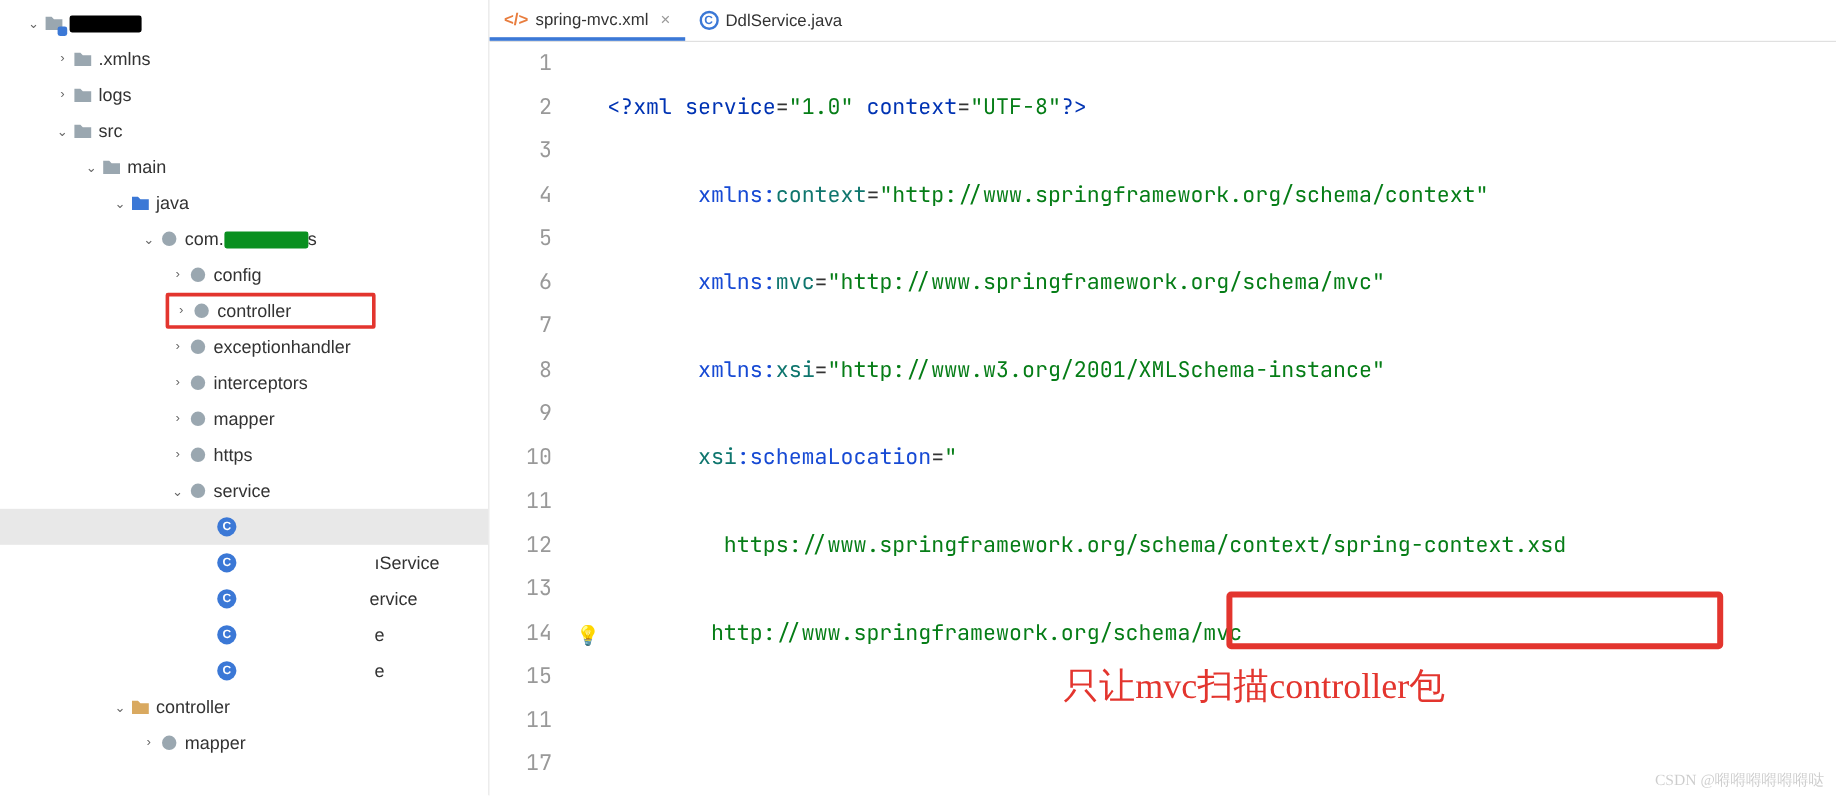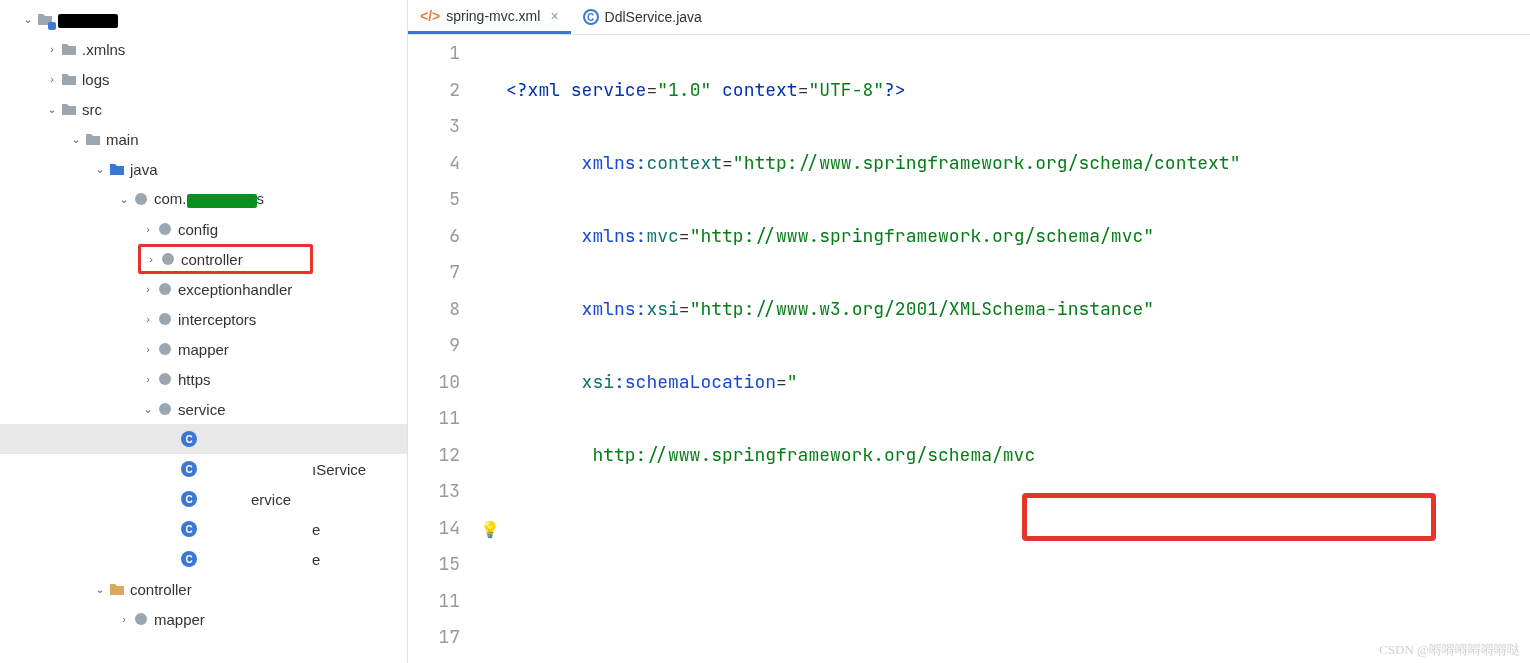--- a/index.html
+++ b/index.html
@@ -206,21 +206,21 @@
     <div class="tree-row" style="padding-left:180px">
       <span class="icon">
           <span class="class-circle">C</span>
         </span>
       <span class="label" style="margin-left:110px">ıService</span>
     </div>
     <div class="tree-row" style="padding-left:180px">
       <span class="icon">
           <span class="class-circle">C</span>
         </span>
-      <span class="label" style="margin-left:49px">ervice</span>
+      <span class="label" style="margin-left:106px">ervice</span>
     </div>
     <div class="tree-row" style="padding-left:180px">
       <span class="icon">
           <span class="class-circle">C</span>
         </span>
       <span class="label" style="margin-left:110px">e</span>
     </div>
     <div class="tree-row" style="padding-left:180px">
       <span class="icon">
           <span class="class-circle">C</span>
@@ -286,28 +286,30 @@
     </div>
     <div class="gutter-extra">
       <span class="bulb" style="top:477px">💡</span>
     </div>
     <div class="code">
 <div class="line"><span class="c-tag">&lt;?</span><span class="c-tag">xml service</span><span class="c-punc">=</span><span class="c-val">"1.0"</span><span class="c-tag"> context</span><span class="c-punc">=</span><span class="c-val">"UTF-8"</span><span class="c-tag">?&gt;</span></div>
 <div class="line"><span>       </span><span class="c-attr">xmlns:</span><span class="c-ns">context</span><span class="c-punc">=</span><span class="c-val">"http://www.springframework.org/schema/context"</span></div>
 <div class="line"><span>       </span><span class="c-attr">xmlns:</span><span class="c-ns">mvc</span><span class="c-punc">=</span><span class="c-val">"http://www.springframework.org/schema/mvc"</span></div>
 <div class="line"><span>       </span><span class="c-attr">xmlns:</span><span class="c-ns">xsi</span><span class="c-punc">=</span><span class="c-val">"http://www.w3.org/2001/XMLSchema-instance"</span></div>
 <div class="line"><span>       </span><span class="c-ns">xsi</span><span class="c-attr">:schemaLocation</span><span class="c-punc">=</span><span class="c-val">"</span></div>
+<div class="line"><span class="c-val">         https://www.springframework.org/schema/context/spring-context.xsd</span></div>
 <div class="line"><span class="c-val">        http://www.springframework.org/schema/mvc</span></div>
 
 
 
 
 
 
 
 
 
       <div class="red-overlay" style="left:516px; top:458px; width:414px; height:48px;"></div>
+      <div class="annotation" style="left:380px; top:520px;">只让mvc扫描controller包</div>
     </div>
   </div>
 </div>
 
 <div class="watermark">CSDN @嘚嘚嘚嘚嘚嘚哒</div>
 
 </body></html>

